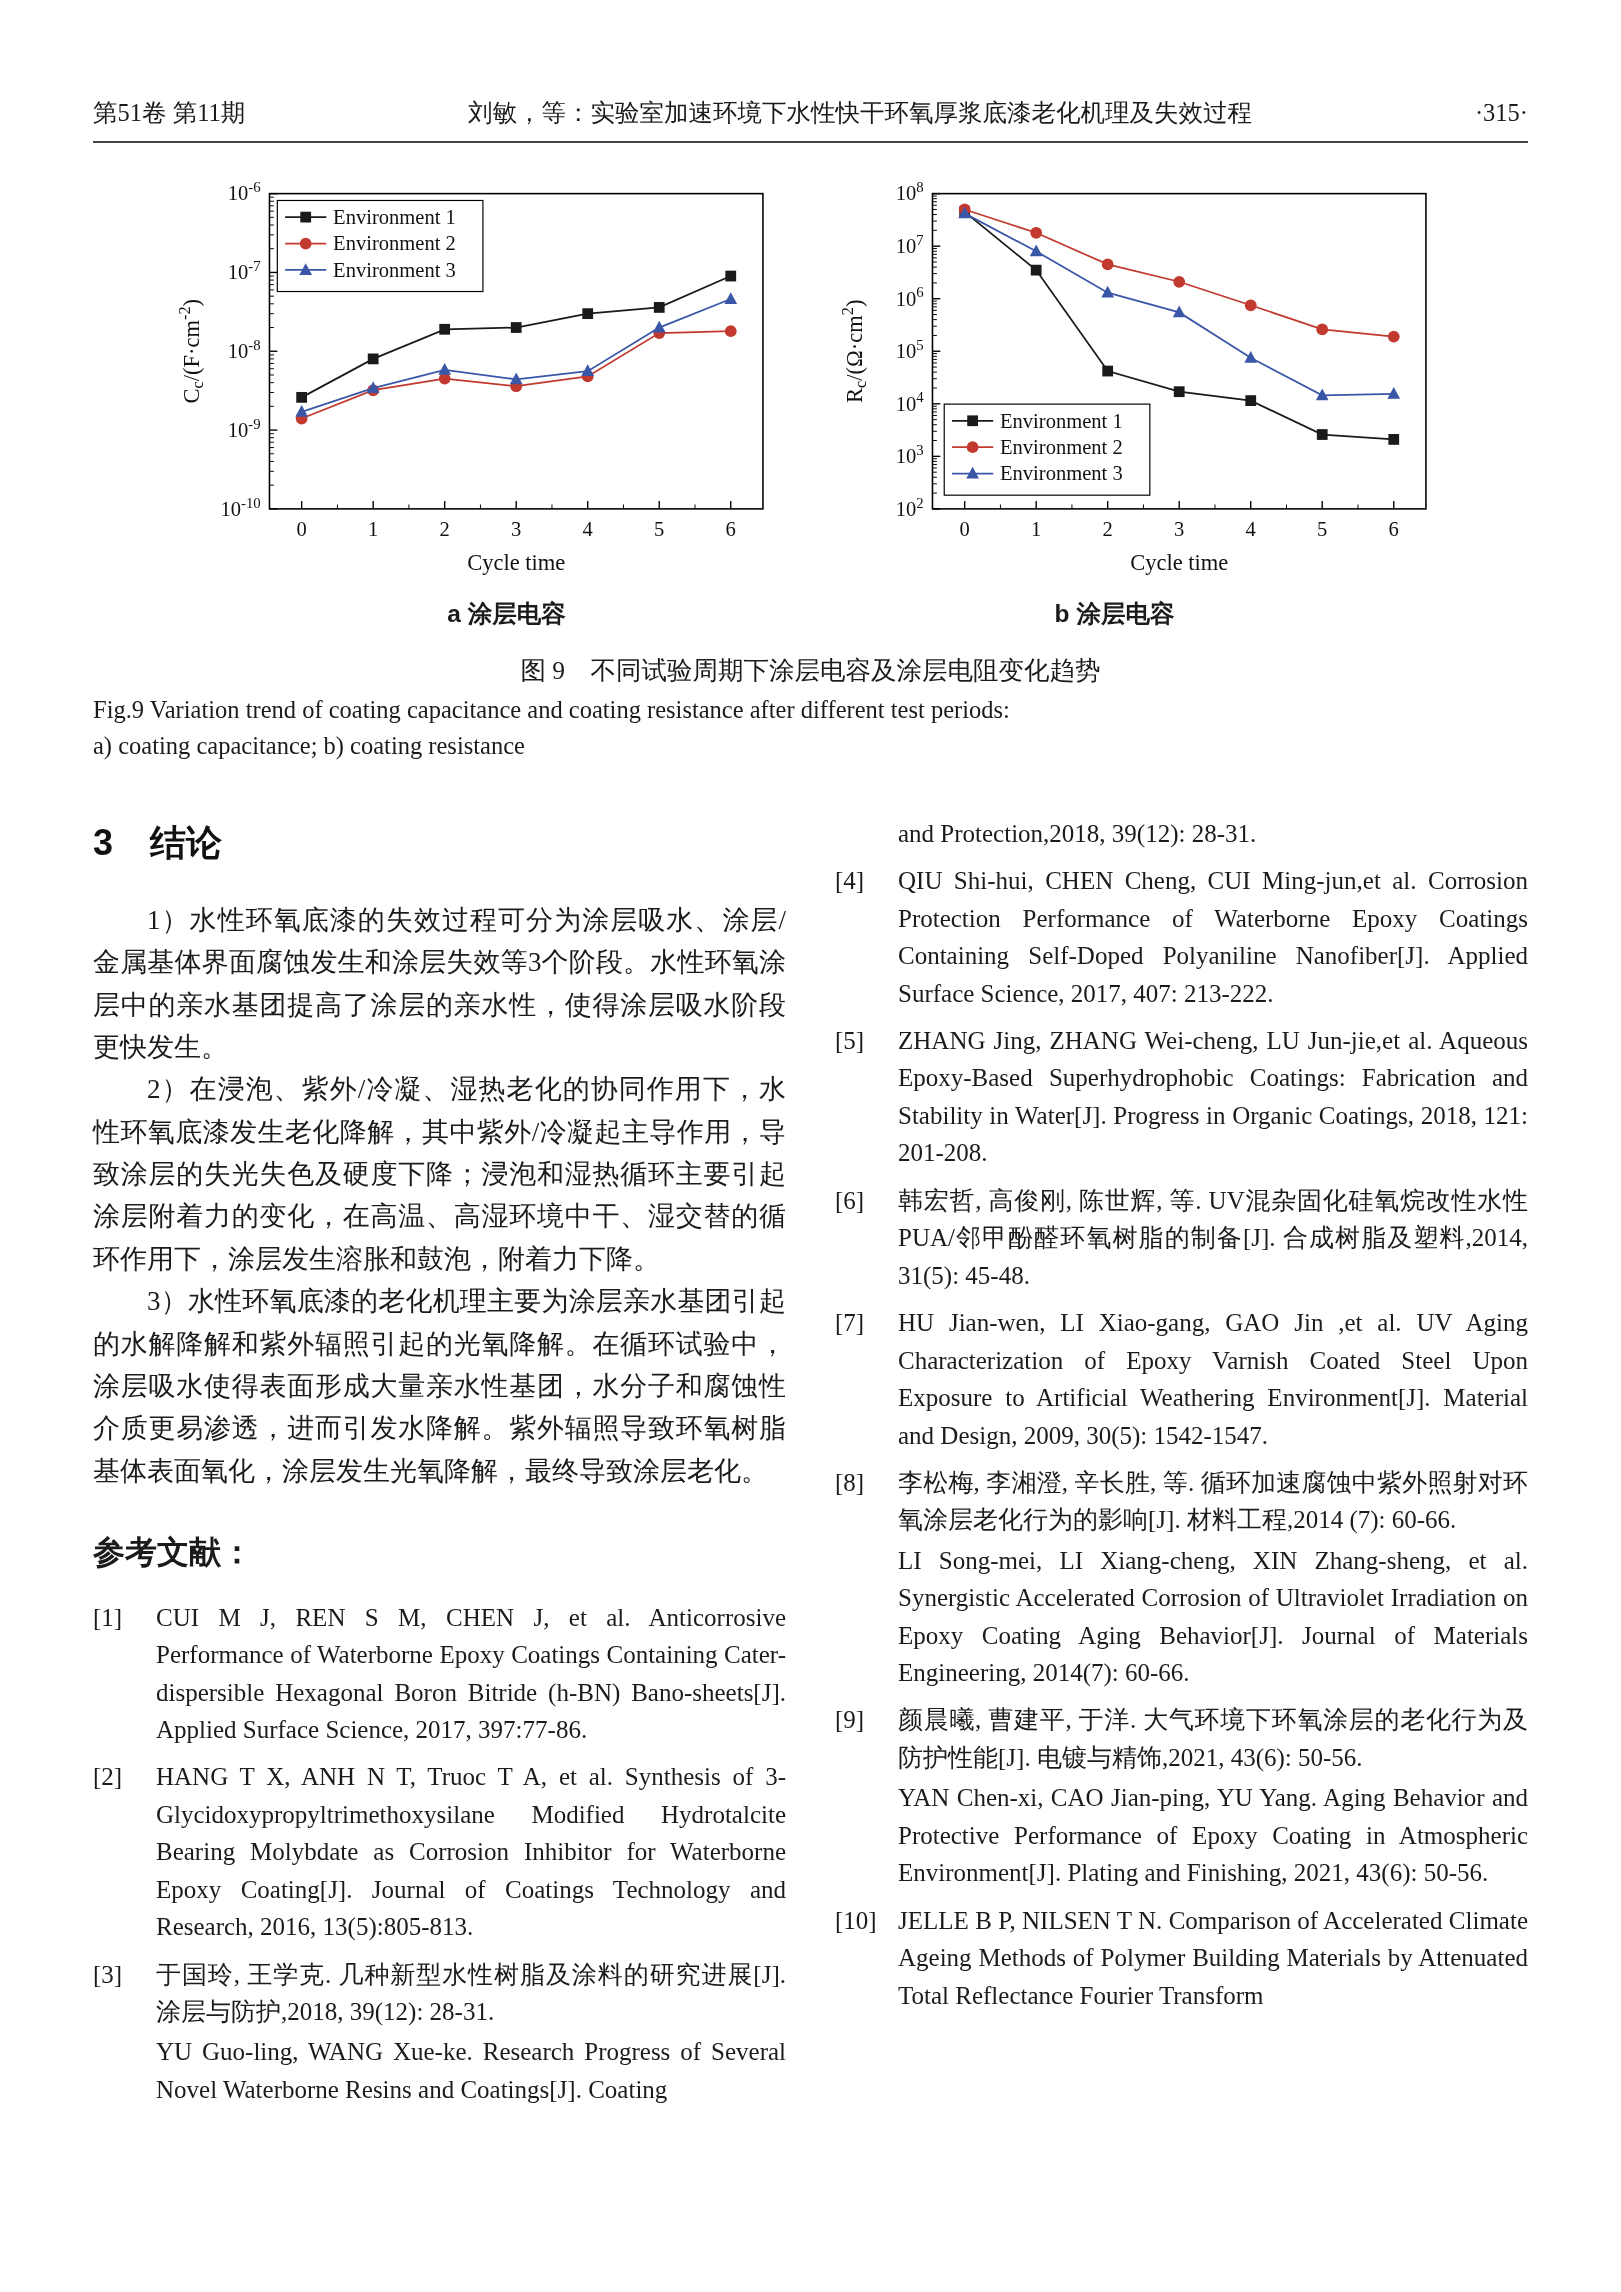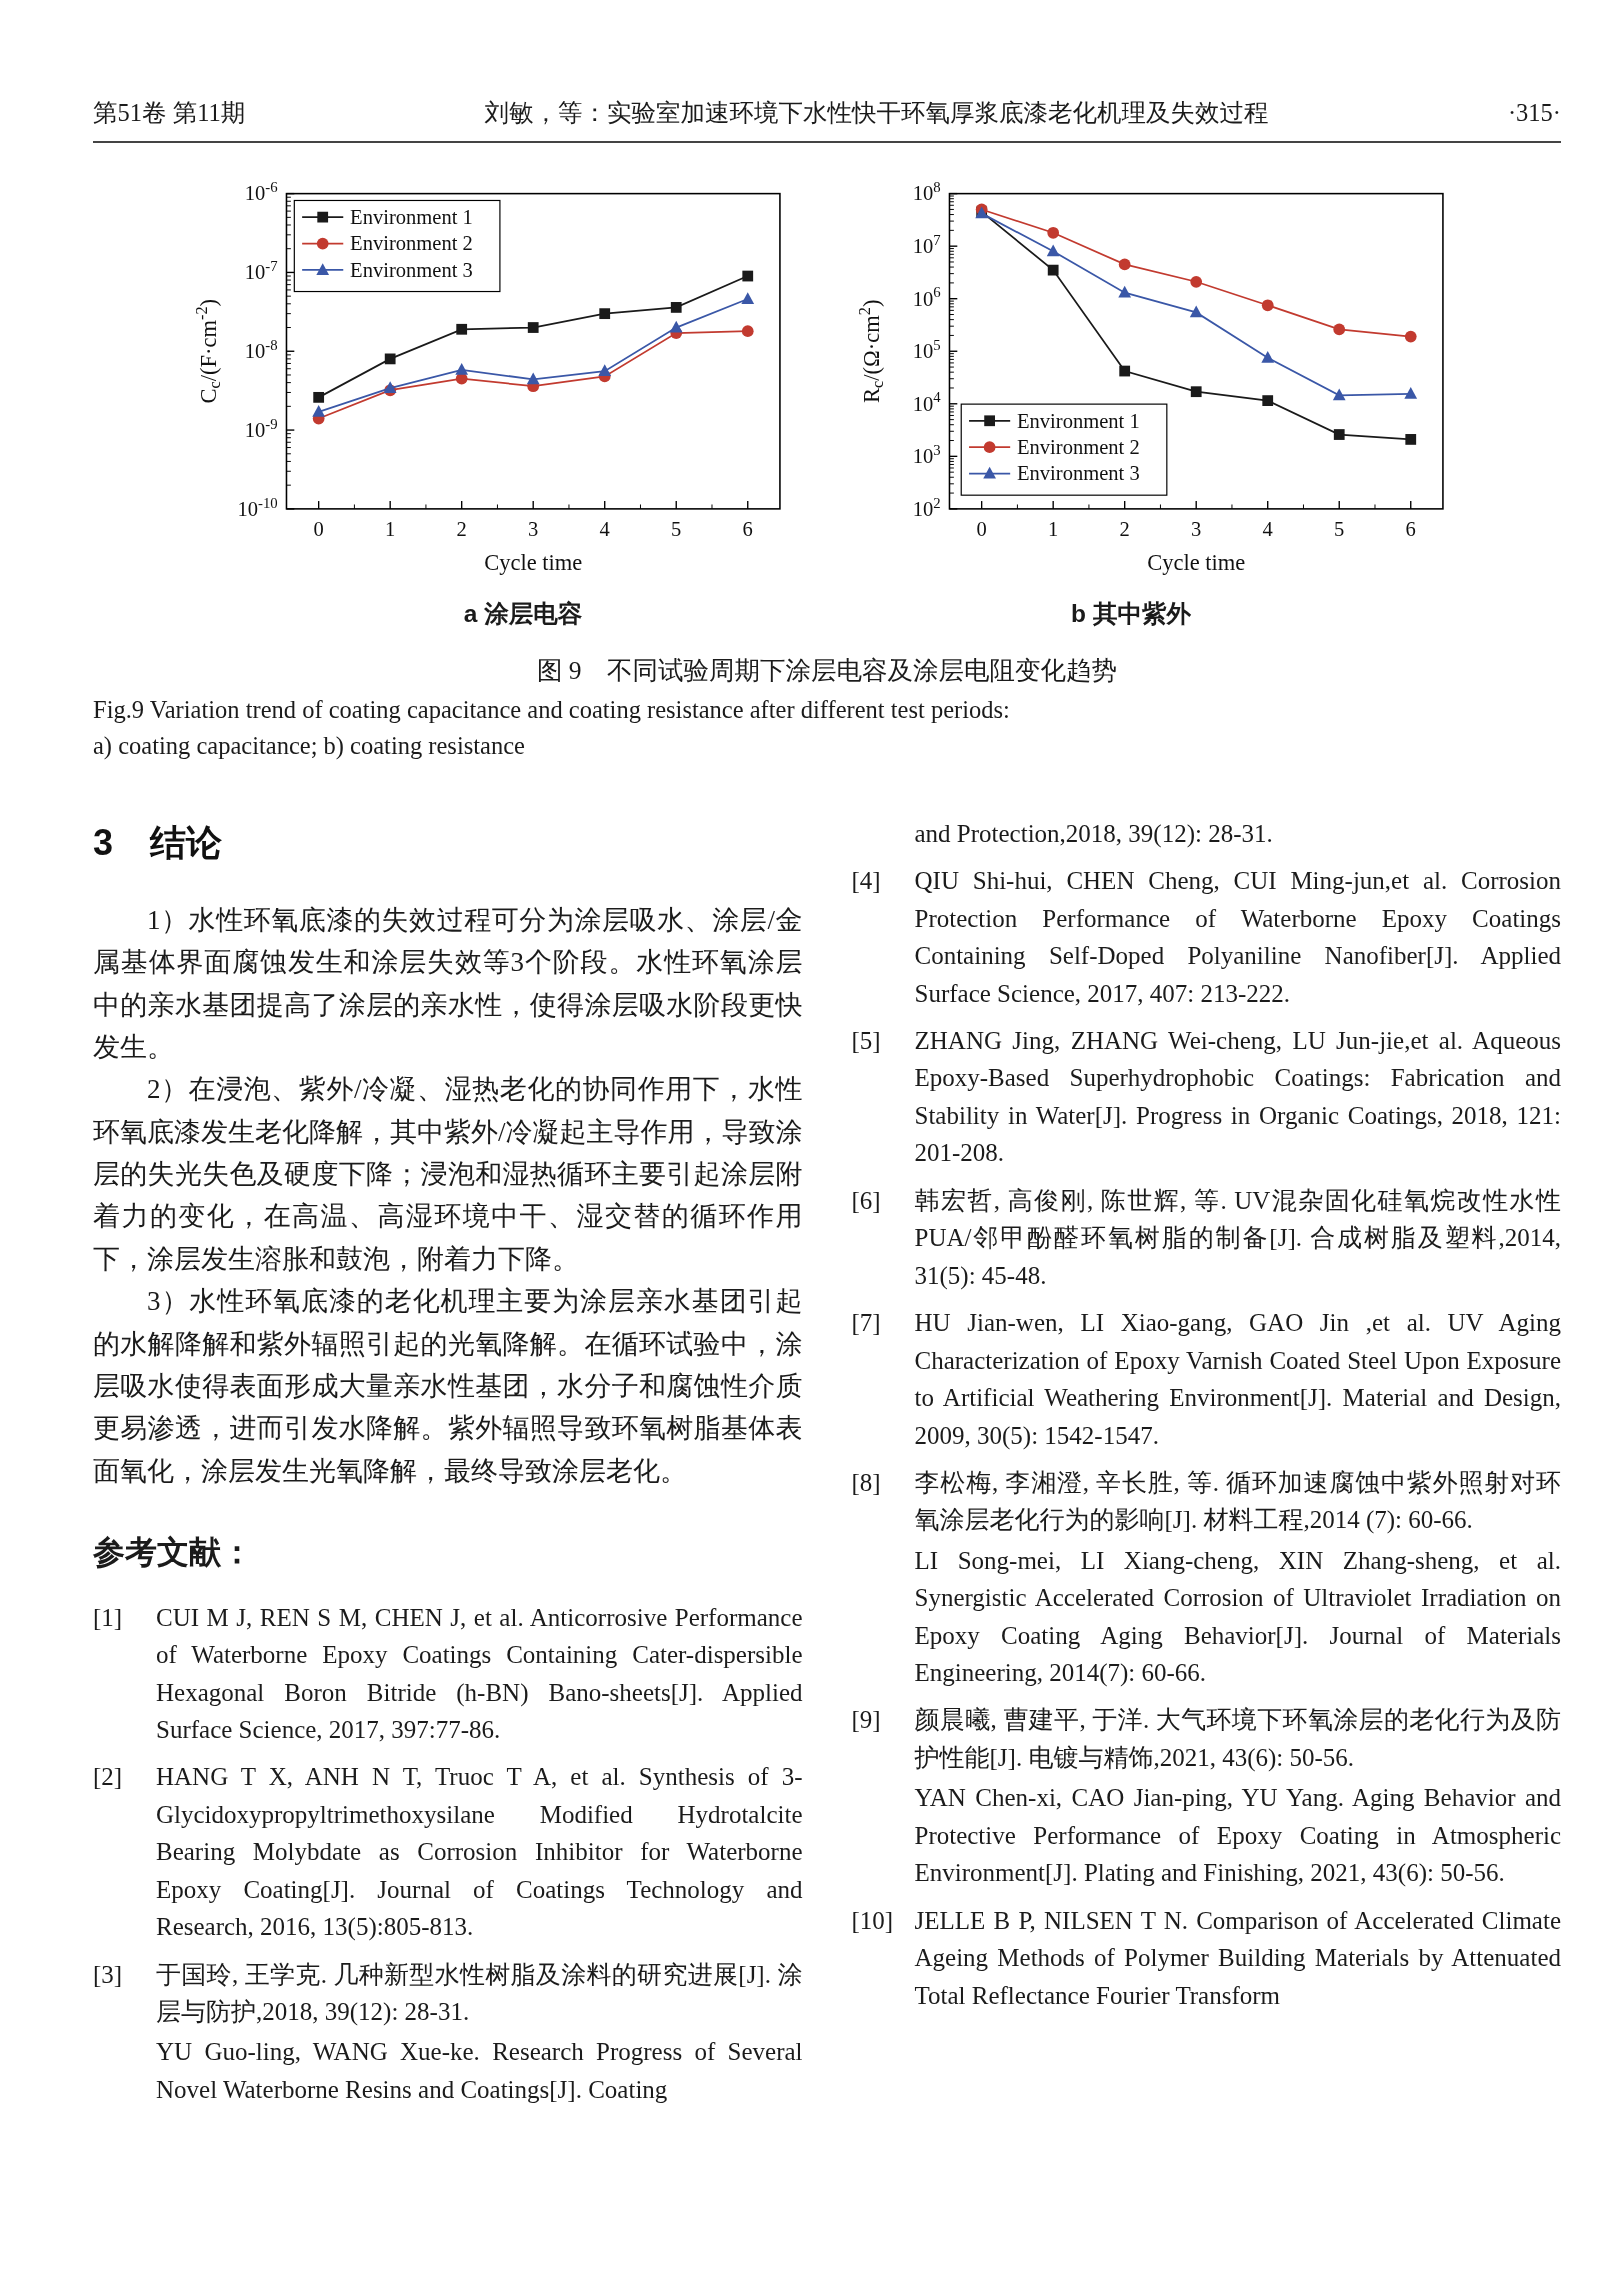--- a/index.html
+++ b/index.html
@@ -1,17 +1,17 @@
 <!DOCTYPE html>
 <html><head>
 <meta charset="utf-8">
 <style>
   html,body{margin:0;padding:0;background:#ffffff;}
   body{width:1621px;height:2293px;position:relative;font-family:"Liberation Serif",serif;color:#1b1b1b;overflow:hidden;}
-  .page{padding:96px 60px 0 93px;}
+  .page{padding:96px 93px 0 93px;}
 
   
   .page-header{display:flex;justify-content:space-between;align-items:baseline;
     font-size:24.5px;border-bottom:2px solid #444;padding-bottom:11.8px;}
   .page-header .center{flex:1;text-align:center;}
 
   
   .charts-row{display:flex;justify-content:center;gap:55px;margin-top:33px;}
   svg.chart{width:608px;height:421px;display:block;}
   svg text{font-family:"Liberation Serif",serif;fill:#111;}
@@ -266,21 +266,21 @@
           <line x1="116" y1="277" x2="158" y2="277" stroke="#c23a2f" stroke-width="1.8"></line>
           <circle cx="137" cy="277" r="6" fill="#c23a2f"></circle>
           <text x="165" y="284" font-size="21">Environment 2</text>
           <line x1="116" y1="304" x2="158" y2="304" stroke="#3a57a7" stroke-width="1.8"></line>
           <path d="M137,297 L143.5,309 L130.5,309 Z" fill="#3a57a7"></path>
           <text x="165" y="311" font-size="21">Environment 3</text>
         </svg>
     </div>
     <div class="subcaptions">
       <span>a  涂层电容</span>
-      <span>b  其中紫外</span>
+      <span>b  涂层电容</span>
     </div>
     <div class="fig-caption-cn">图 9　不同试验周期下涂层电容及涂层电阻变化趋势</div>
     <div class="fig-caption-en">Fig.9 Variation trend of coating capacitance and coating resistance after different test periods:</div>
     <div class="fig-caption-en">a) coating capacitance; b) coating resistance</div>
   </section>
 
   <main class="columns">
     <div class="col">
       <h2 class="section-heading">
         <span>3</span><span class="hsp"></span><span>结论</span>

